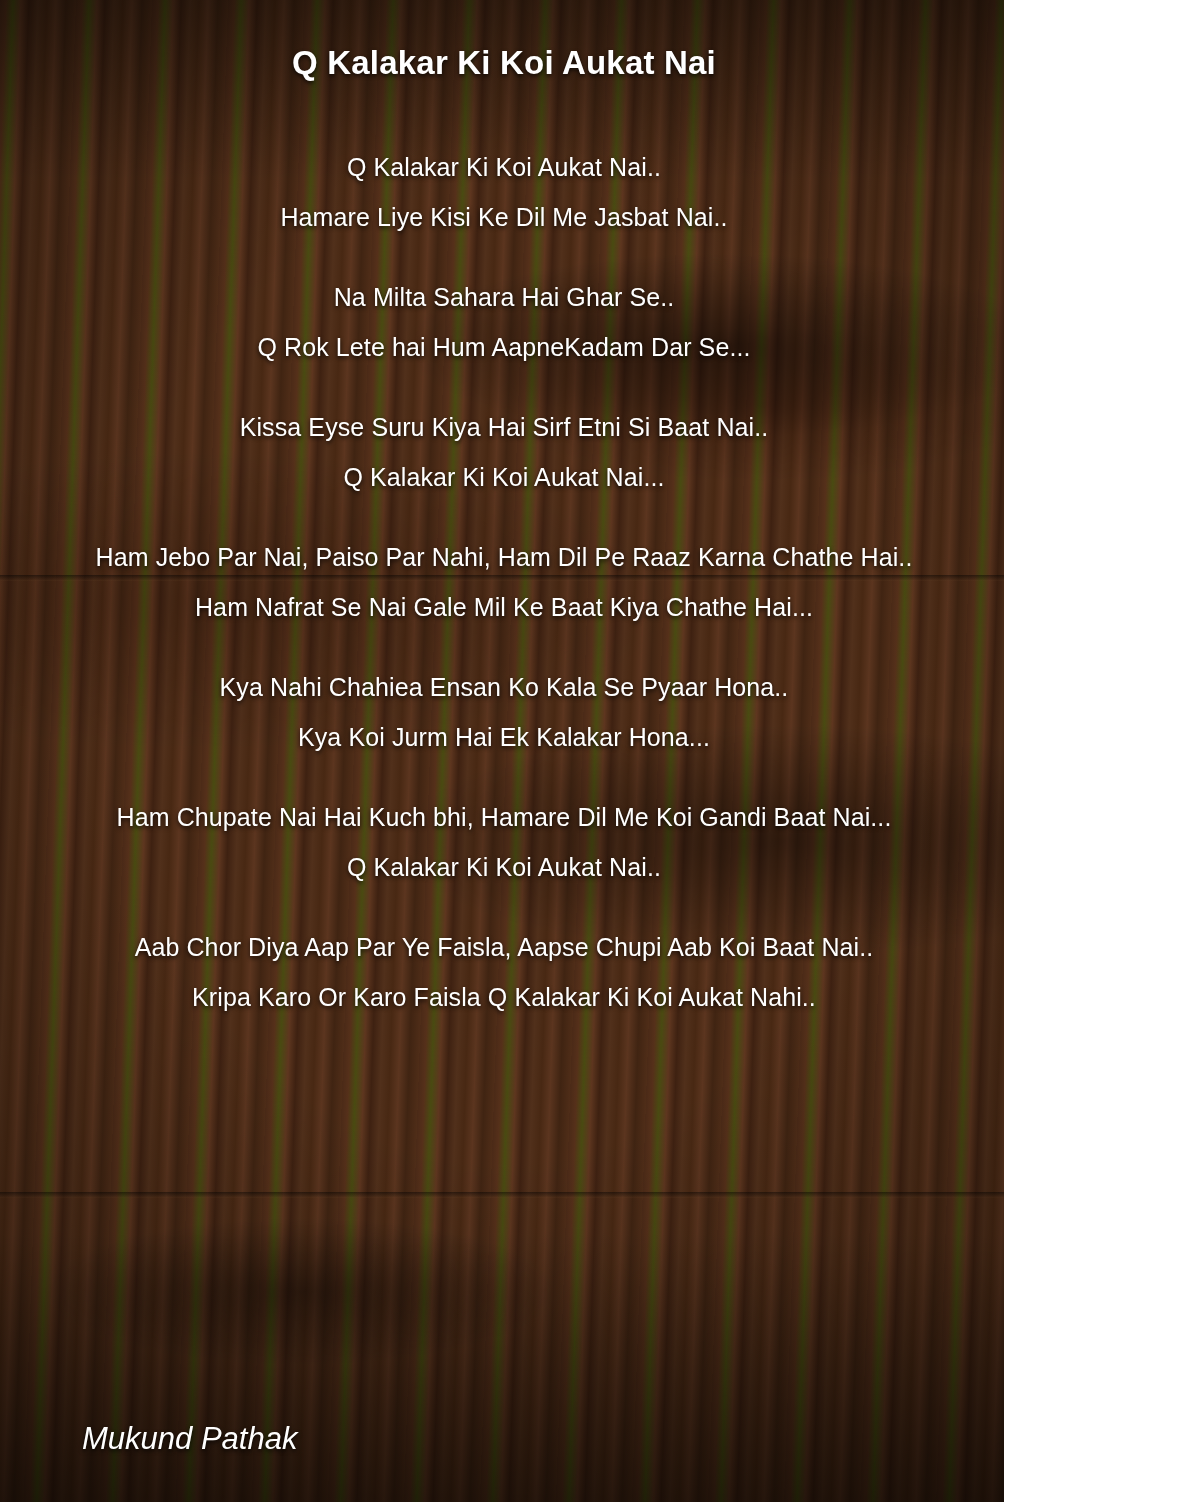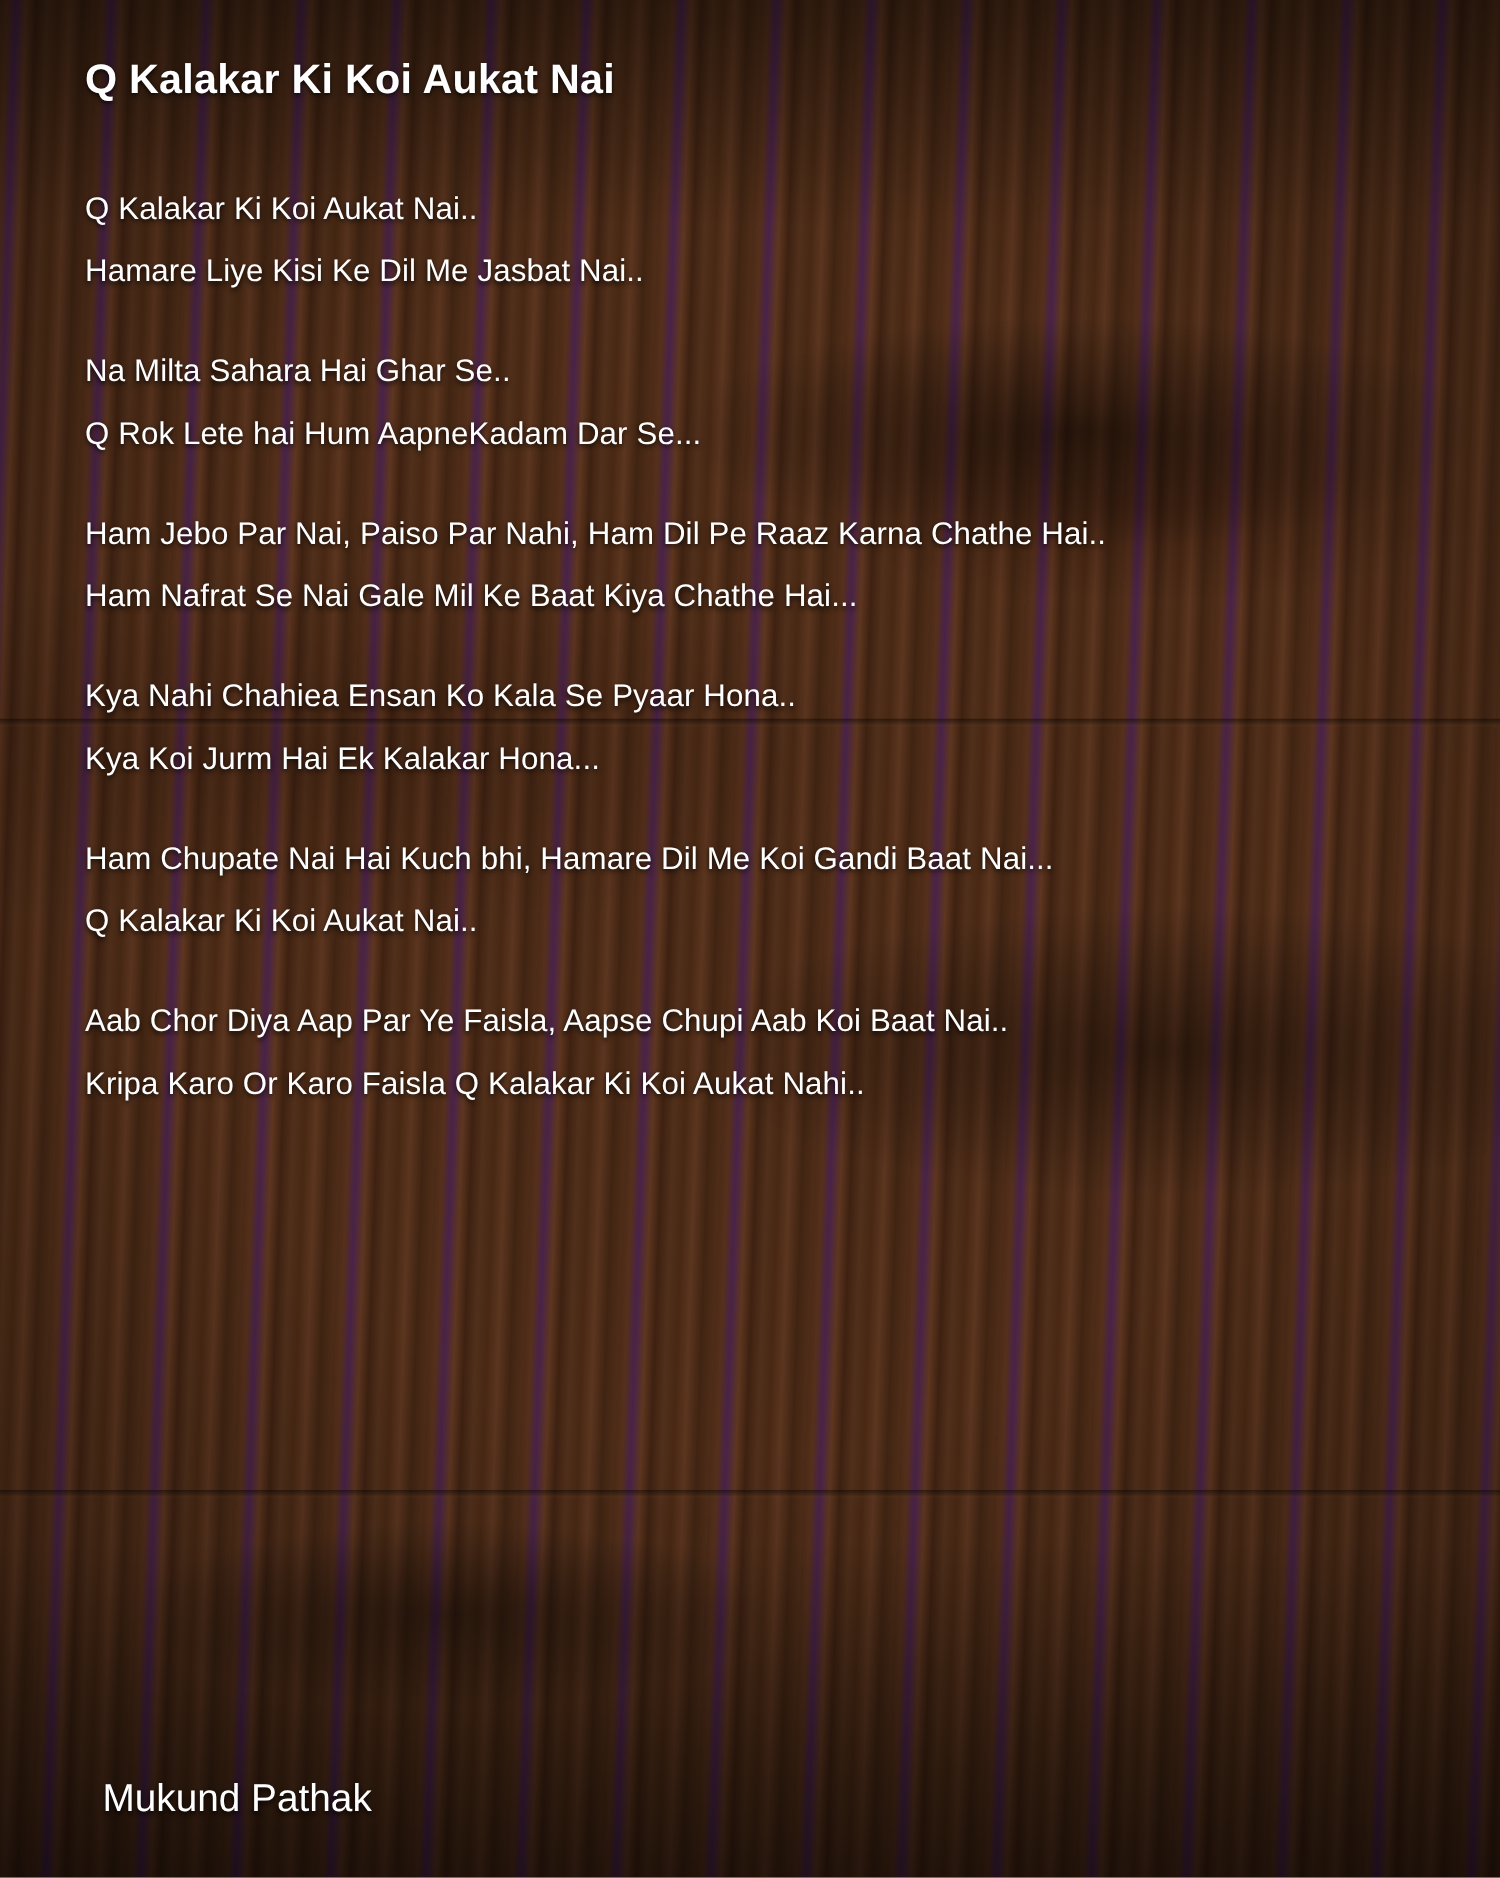--- a/index.html
+++ b/index.html
@@ -8,25 +8,26 @@
   }
   body {
     width: 1200px;
     height: 1502px;
     overflow: hidden;
     font-family: "Liberation Sans", sans-serif;
   }
 
   .poem-card {
     position: relative;
-    width: 1200px;
+    width: 1004px;
     height: 1502px;
     box-sizing: border-box;
-    background-color: #4c1d95;
+    background-color: #4d7c0f;
     overflow: hidden;
+    text-align: center;
   }
 
   
   .wood-base {
     position: absolute;
     inset: 0;
     background:
       linear-gradient(180deg, rgba(0,0,0,0.35) 0%, rgba(0,0,0,0.0) 12%, rgba(0,0,0,0.0) 82%, rgba(0,0,0,0.45) 100%),
       repeating-linear-gradient(92deg,
         #4a2a18 0px, #54301b 6px, #45261492 13px, #5c3620 21px,
@@ -91,20 +92,21 @@
     white-space: nowrap;
   }
 
   .author {
     position: absolute;
     z-index: 3;
     left: 82px;
     bottom: 45px;
     color: #ffffff;
     font-size: 31px;
+    font-style: italic;
     font-weight: normal;
     text-shadow: 0 2px 4px rgba(0,0,0,0.8);
   }
 </style>
 </head>
 <body>
 
 <div class="poem-card">
   <div class="wood-base"></div>
   <div class="wood-grain"></div>
@@ -118,20 +120,24 @@
     <div class="stanza">
       <div class="poem-line">Q Kalakar Ki Koi Aukat Nai..</div>
       <div class="poem-line">Hamare Liye Kisi Ke Dil Me Jasbat Nai..</div>
     </div>
 
     <div class="stanza">
       <div class="poem-line">Na Milta Sahara Hai Ghar Se..</div>
       <div class="poem-line">Q Rok Lete hai Hum AapneKadam Dar Se...</div>
     </div>
 
+    <div class="stanza">
+      <div class="poem-line">Kissa Eyse Suru Kiya Hai Sirf Etni Si Baat Nai..</div>
+      <div class="poem-line">Q Kalakar Ki Koi Aukat Nai...</div>
+    </div>
 
     <div class="stanza">
       <div class="poem-line">Ham Jebo Par Nai, Paiso Par Nahi, Ham Dil Pe Raaz Karna Chathe Hai..</div>
       <div class="poem-line">Ham Nafrat Se Nai Gale Mil Ke Baat Kiya Chathe Hai...</div>
     </div>
 
 
     <div class="stanza">
       <div class="poem-line">Kya Nahi Chahiea Ensan Ko Kala Se Pyaar Hona..</div>
       <div class="poem-line">Kya Koi Jurm Hai Ek Kalakar Hona...</div>

